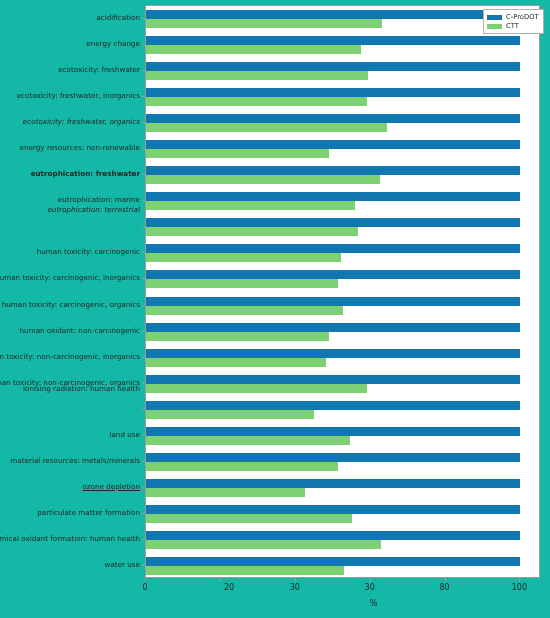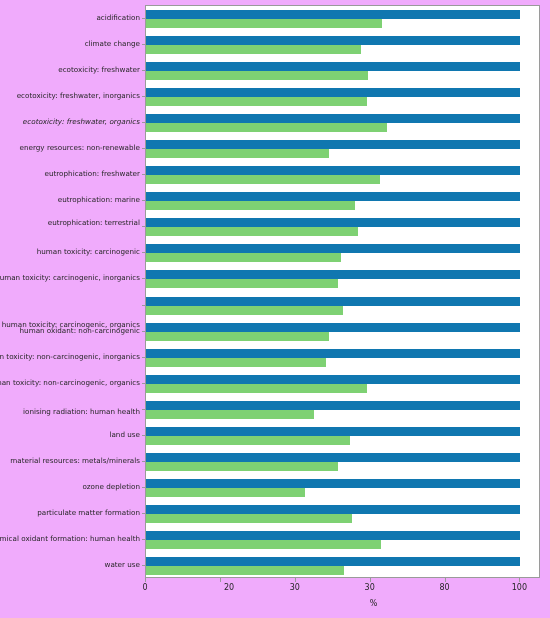--- a/index.html
+++ b/index.html
@@ -11,21 +11,21 @@
     width: 550px;
     height: 618px;
     font-family: "DejaVu Sans", sans-serif;
     overflow: hidden;
   }
 
   #figure {
     position: relative;
     width: 550px;
     height: 618px;
-    background: #f0abfc;
+    background: #14b8a6;
   }
 
   
   #plot-area {
     position: absolute;
     left: 145px;
     top: 5px;
     width: 395px;
     height: 573px;
     border: 1px solid #9a9a9a;
@@ -167,55 +167,55 @@
         <div class="bar series-b" style="width: 235.128px; top: 533.932px;"></div>
         <div class="bar series-a" style="width: 374.408px; top: 550.977px;"></div>
         <div class="bar series-b" style="width: 198.436px; top: 559.977px;"></div>
       </div>
   </div>
 
   <div id="yticks-container">
       <div class="ytick-mark" style="left: 141.5px; top: 18.0227px;"></div>
       <div class="ytick-label" style="right: 410px; top: 14.0227px;">acidification</div>
       <div class="ytick-mark" style="left: 141.5px; top: 44.0682px;"></div>
-      <div class="ytick-label" style="right: 410px; top: 40.0682px;">climate change</div>
+      <div class="ytick-label" style="right: 410px; top: 40.0682px;">energy change</div>
       <div class="ytick-mark" style="left: 141.5px; top: 70.1136px;"></div>
       <div class="ytick-label" style="right: 410px; top: 66.1136px;">ecotoxicity: freshwater</div>
       <div class="ytick-mark" style="left: 141.5px; top: 96.1591px;"></div>
       <div class="ytick-label" style="right: 410px; top: 92.1591px;">ecotoxicity: freshwater, inorganics</div>
       <div class="ytick-mark" style="left: 141.5px; top: 122.205px;"></div>
       <div class="ytick-label" style="right: 410px; top: 118.205px; font-style: italic;">ecotoxicity: freshwater, organics</div>
       <div class="ytick-mark" style="left: 141.5px; top: 148.25px;"></div>
       <div class="ytick-label" style="right: 410px; top: 144.25px; margin-left: 16px;">energy resources: non-renewable</div>
       <div class="ytick-mark" style="left: 141.5px; top: 174.295px;"></div>
-      <div class="ytick-label" style="right: 410px; top: 170.295px;">eutrophication: freshwater</div>
+      <div class="ytick-label" style="right: 410px; top: 170.295px; font-weight: bold;">eutrophication: freshwater</div>
       <div class="ytick-mark" style="left: 141.5px; top: 200.341px;"></div>
       <div class="ytick-label" style="right: 410px; top: 196.341px;">eutrophication: marine</div>
       <div class="ytick-mark" style="left: 141.5px; top: 226.386px;"></div>
-      <div class="ytick-label" style="right: 410px; top: 219px;">eutrophication: terrestrial</div>
+      <div class="ytick-label" style="right: 410px; top: 206px; font-style: italic;">eutrophication: terrestrial</div>
       <div class="ytick-mark" style="left: 141.5px; top: 252.432px;"></div>
       <div class="ytick-label" style="right: 410px; top: 248.432px;">human toxicity: carcinogenic</div>
       <div class="ytick-mark" style="left: 141.5px; top: 278.477px;"></div>
       <div class="ytick-label" style="right: 410px; top: 274.477px;">human toxicity: carcinogenic, inorganics</div>
       <div class="ytick-mark" style="left: 141.5px; top: 304.523px;"></div>
-      <div class="ytick-label" style="right: 410px; top: 300.523px; margin-top: 20px;">human toxicity: carcinogenic, organics</div>
+      <div class="ytick-label" style="right: 410px; top: 300.523px;">human toxicity: carcinogenic, organics</div>
       <div class="ytick-mark" style="left: 141.5px; top: 330.568px;"></div>
       <div class="ytick-label" style="right: 410px; top: 326.568px;">human oxidant: non-carcinogenic</div>
       <div class="ytick-mark" style="left: 141.5px; top: 356.614px;"></div>
       <div class="ytick-label" style="right: 410px; top: 352.614px;">human toxicity: non-carcinogenic, inorganics</div>
       <div class="ytick-mark" style="left: 141.5px; top: 382.659px;"></div>
       <div class="ytick-label" style="right: 410px; top: 378.659px;">human toxicity: non-carcinogenic, organics</div>
       <div class="ytick-mark" style="left: 141.5px; top: 408.705px;"></div>
-      <div class="ytick-label" style="right: 410px; top: 408px;">ionising radiation: human health</div>
+      <div class="ytick-label" style="right: 410px; top: 385px;">ionising radiation: human health</div>
       <div class="ytick-mark" style="left: 141.5px; top: 434.75px;"></div>
       <div class="ytick-label" style="right: 410px; top: 430.75px;">land use</div>
       <div class="ytick-mark" style="left: 141.5px; top: 460.795px;"></div>
       <div class="ytick-label" style="right: 410px; top: 456.795px;">material resources: metals/minerals</div>
       <div class="ytick-mark" style="left: 141.5px; top: 486.841px;"></div>
-      <div class="ytick-label" style="right: 410px; top: 482.841px;">ozone depletion</div>
+      <div class="ytick-label" style="right: 410px; top: 482.841px; text-decoration: underline;">ozone depletion</div>
       <div class="ytick-mark" style="left: 141.5px; top: 512.886px;"></div>
       <div class="ytick-label" style="right: 410px; top: 508.886px;">particulate matter formation</div>
       <div class="ytick-mark" style="left: 141.5px; top: 538.932px;"></div>
       <div class="ytick-label" style="right: 410px; top: 534.932px;">photochemical oxidant formation: human health</div>
       <div class="ytick-mark" style="left: 141.5px; top: 564.977px;"></div>
       <div class="ytick-label" style="right: 410px; top: 560.977px;">water use</div>
     </div>
 
   <div id="xticks-container">
       <div class="xtick-mark" style="left: 145px;"></div>
@@ -229,14 +229,24 @@
       <div class="xtick-mark" style="left: 444.526px;"></div>
       <div class="xtick-label" style="left: 444.526px;">80</div>
       <div class="xtick-mark" style="left: 519.408px;"></div>
       <div class="xtick-label" style="left: 519.408px;">100</div>
     </div>
 
   <div id="xlabel">
     <span>%</span>
   </div>
 
+  <div id="legend">
+    <div class="legend-row">
+      <span class="legend-swatch series-a"></span>
+      <span class="legend-text">C-ProDOT</span>
+    </div>
+    <div class="legend-row">
+      <span class="legend-swatch series-b"></span>
+      <span class="legend-text">CTT</span>
+    </div>
+  </div>
 
 </div>
 
 </body></html>

